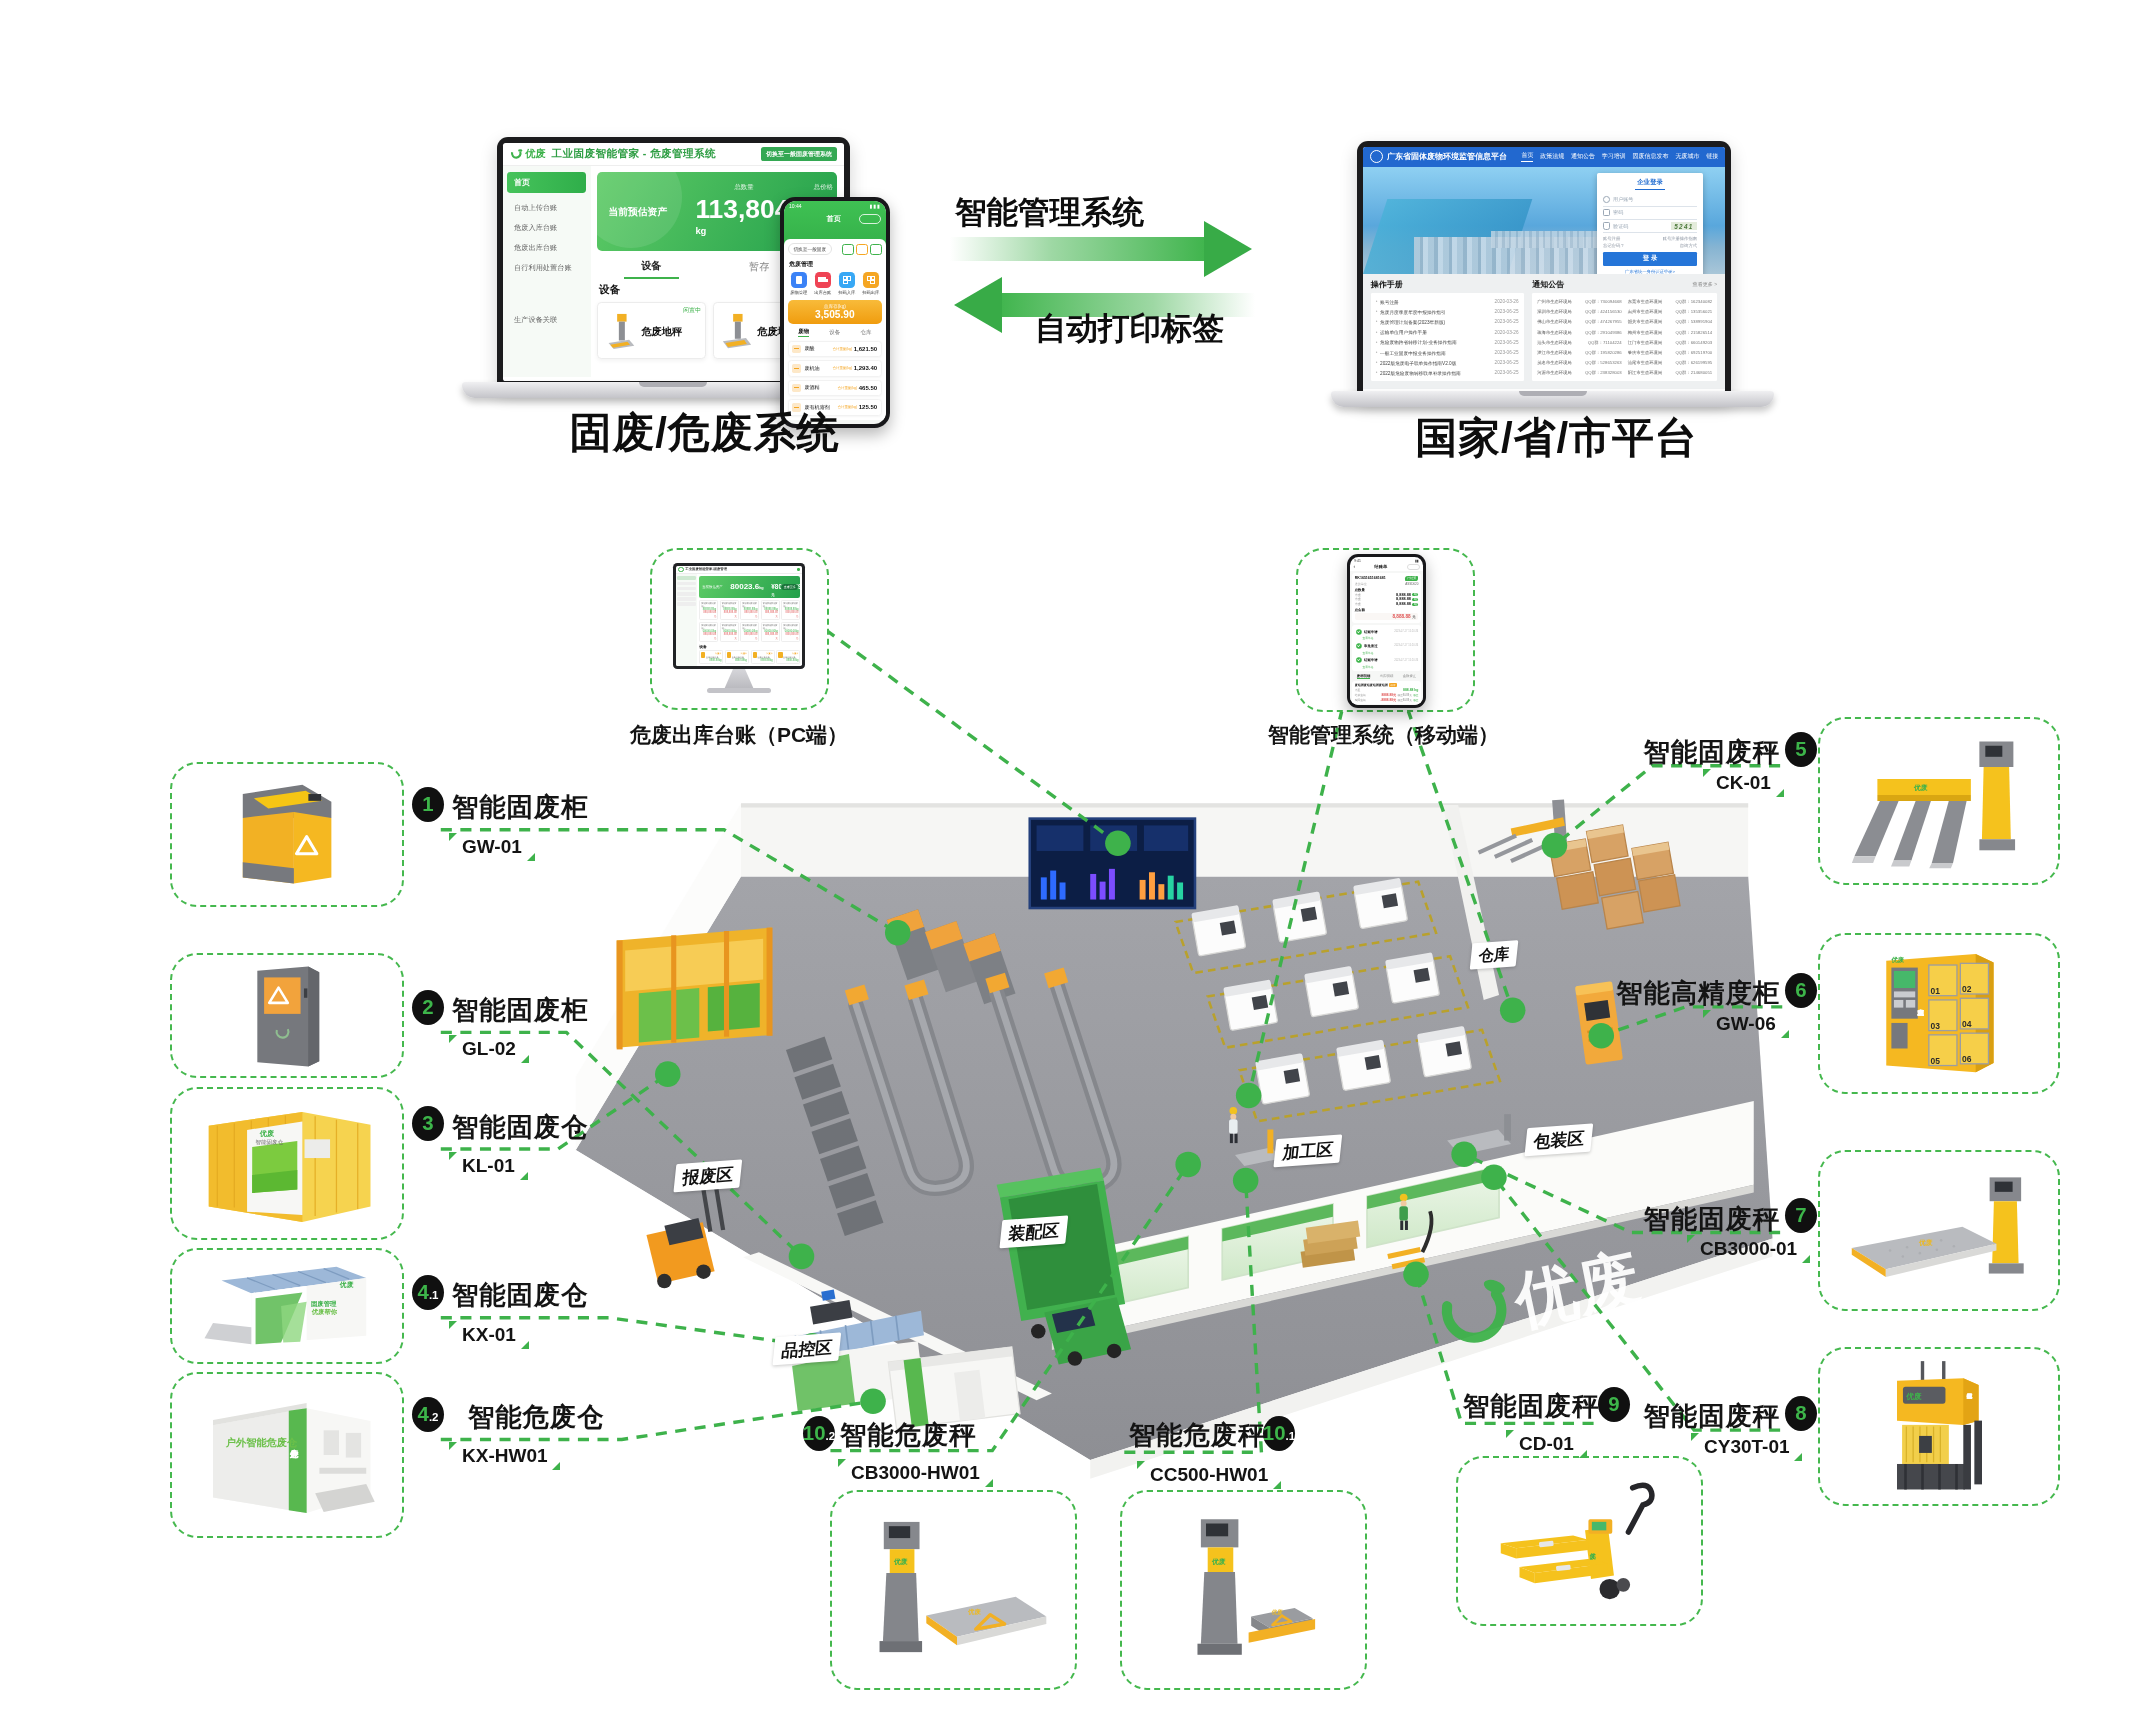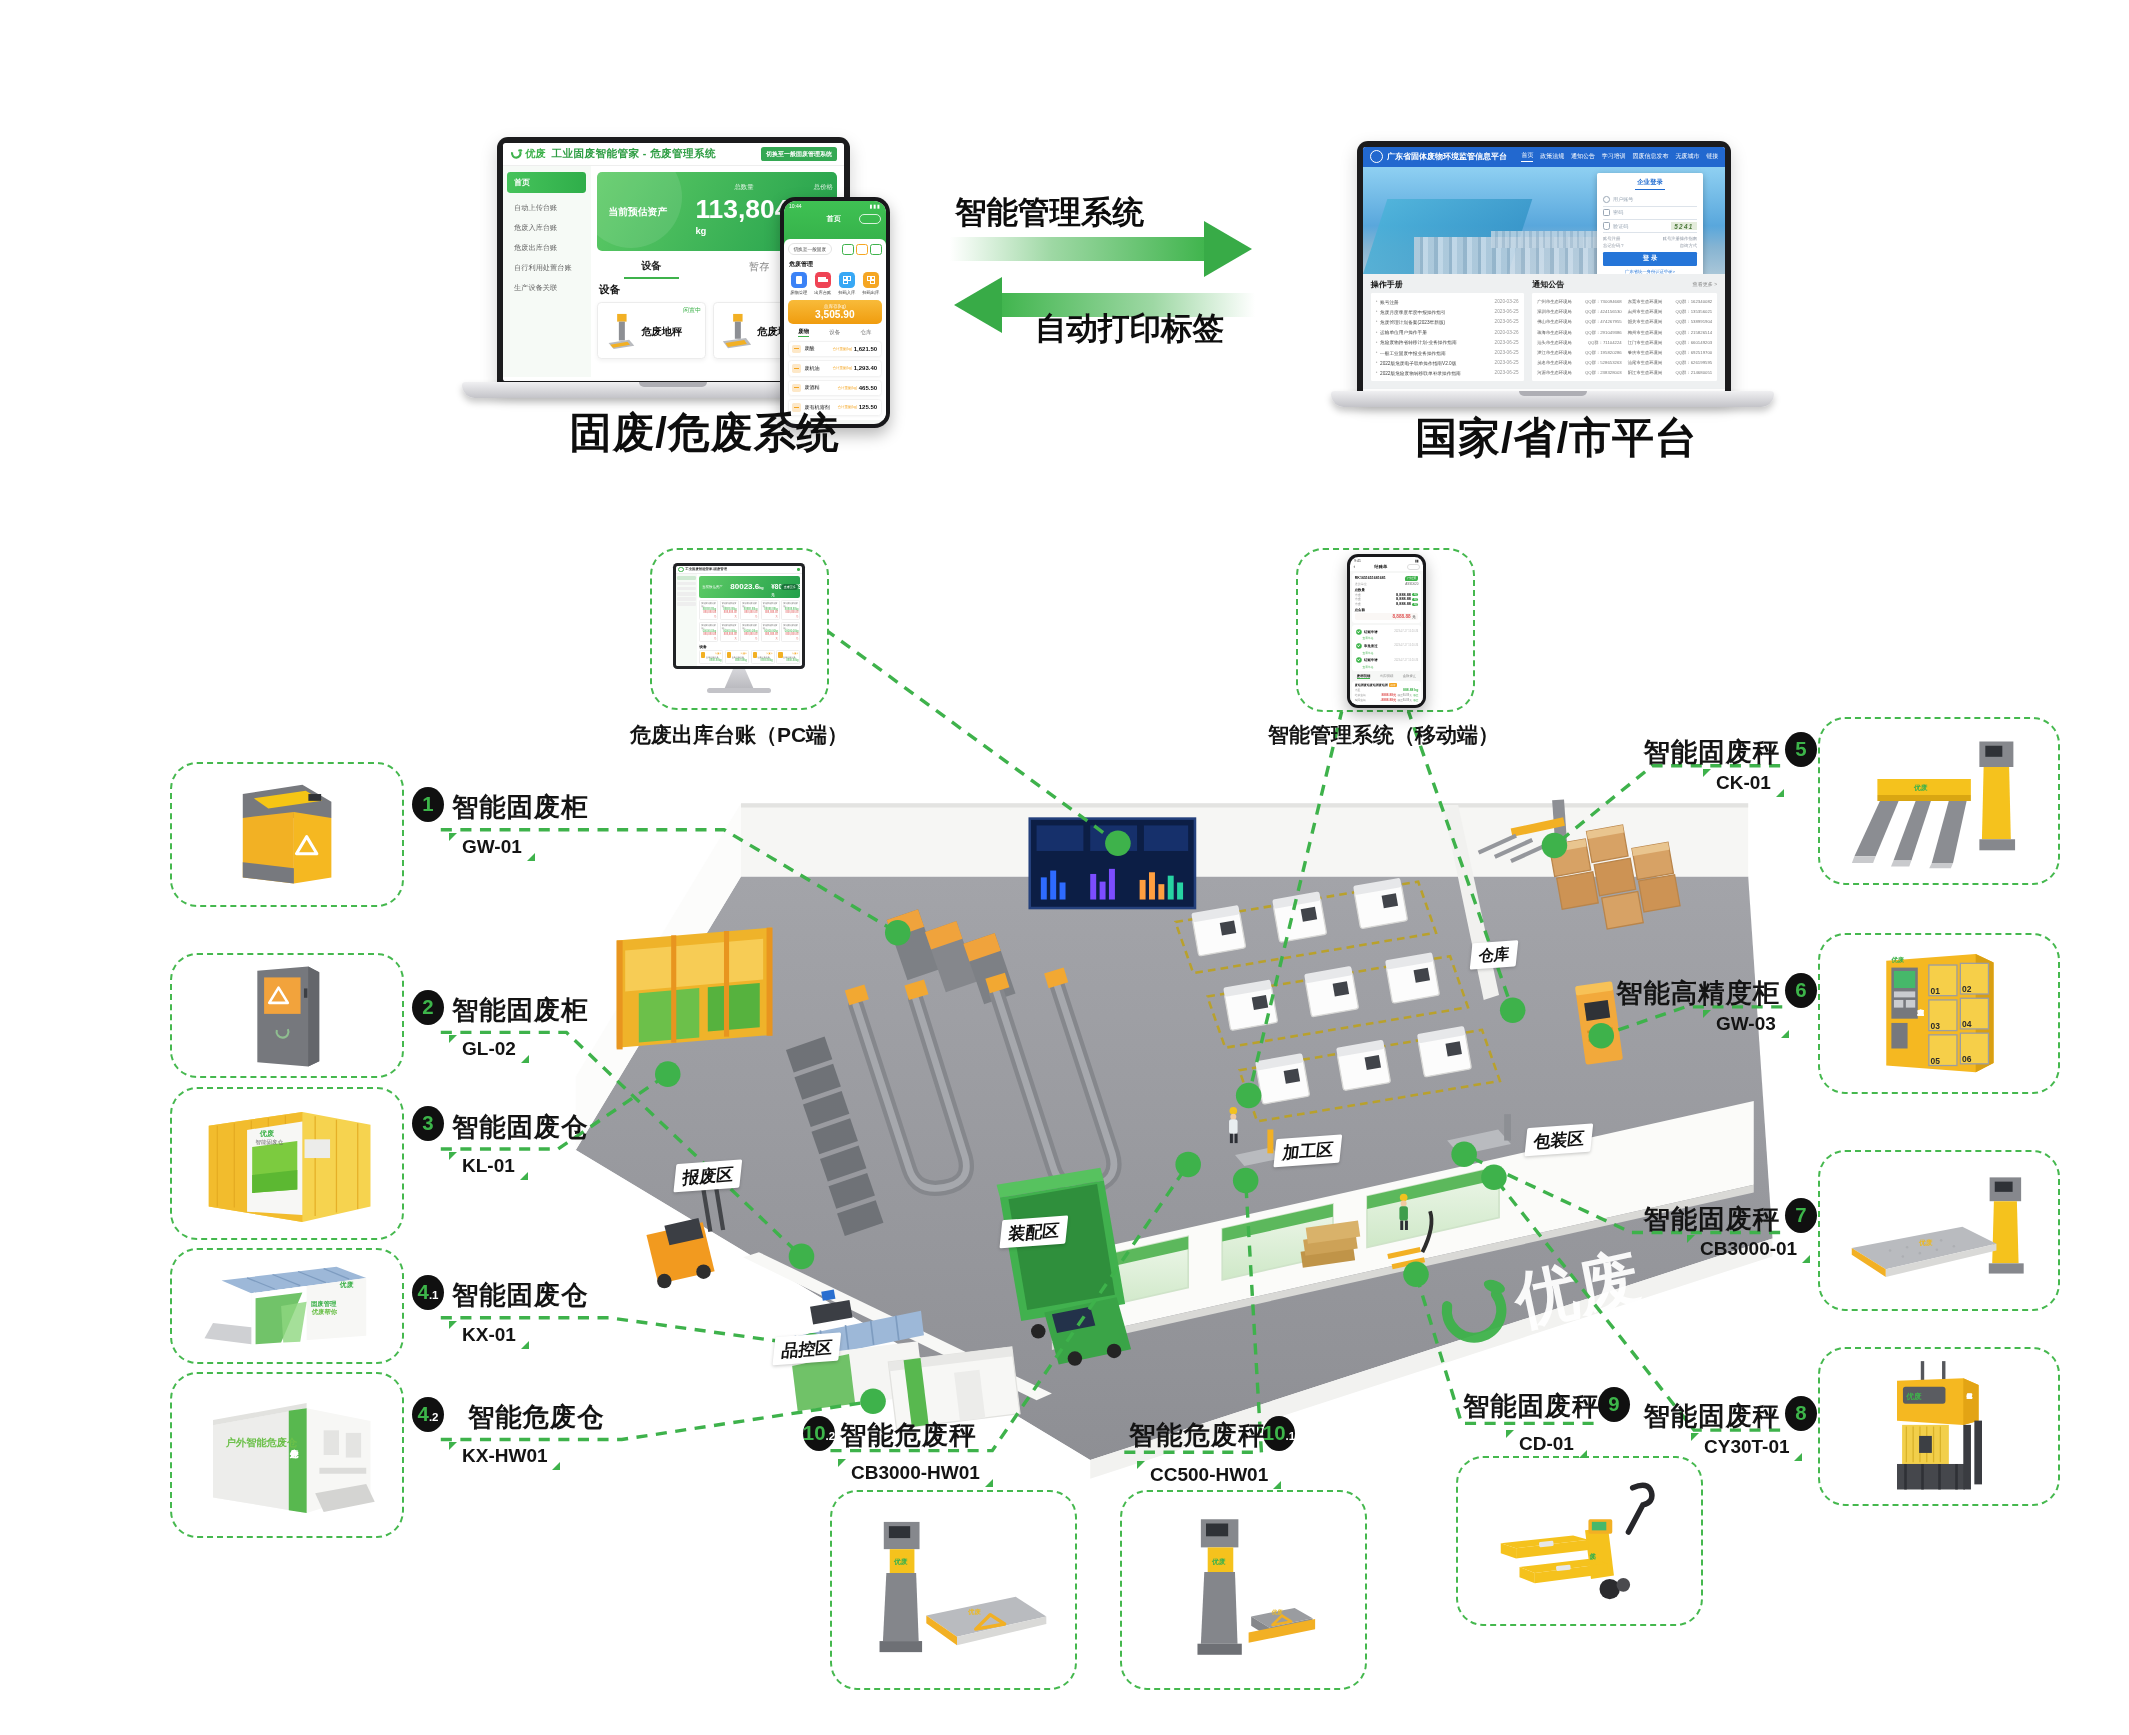--- a/index.html
+++ b/index.html
@@ -383,21 +383,21 @@
       <span class="pill" style="font-size:6px;padding:2.6px 5.1px;">切换至一般固废管理系统</span>
     </div>
     <div class="row" style="align-items:stretch;height:211px;">
 
       <div style="width:79px;background:#f6faf6;padding:6px 4.3px;">
         <div style="background:linear-gradient(90deg,#46c35b,#2fae4a);color:#fff;font-size:8px;font-weight:700;border-radius:3.4px;padding:5.1px 6.8px;margin-bottom:4.3px;">首页</div>
         <div style="color:#666;font-size:7.2px;padding:5.1px 6.8px;">自动上传台账</div>
         <div style="color:#666;font-size:7.2px;padding:5.1px 6.8px;">危废入库台账</div>
         <div style="color:#666;font-size:7.2px;padding:5.1px 6.8px;">危废出库台账</div>
         <div style="color:#666;font-size:7.2px;padding:5.1px 6.8px;">自行利用处置台账</div>
-        <div style="color:#666;font-size:7.2px;padding:5.1px 6.8px;">生产设备关联</div>
+        <div style="color:#666;font-size:7.2px;padding:5.1px 6.8px;margin-top:32px;">生产设备关联</div>
       </div>
 
       <div class="grow" style="padding:6px 6.8px;">
         <div style="position:relative;height:79px;border-radius:5.1px;background:linear-gradient(120deg,#5ecb66,#23a04b);overflow:hidden;">
           <div style="position:absolute;left:-17px;top:-25.6px;width:102px;height:102px;border-radius:50%;background:rgba(255,255,255,.10);"></div>
           <div style="position:absolute;left:11px;top:34px;color:#fff;font-size:9.8px;font-weight:700;">当前预估资产</div>
           <div style="position:absolute;left:137px;top:11px;color:rgba(255,255,255,.85);font-size:6.4px;">总数量</div>
           <div style="position:absolute;left:98px;top:22px;color:#fff;">
             <span style="font-size:26.4px;font-weight:800;">113,804.09</span>
             <span style="font-size:9.4px;font-weight:700;">kg</span>
@@ -1098,21 +1098,21 @@
         <text x="218" y="268">06</text>
     </g>
     <text x="52" y="32" font-size="15" font-weight="800" fill="#3eb24b">优废</text>
   </svg>
 </div>
 <div class="dtitle" style="left:1614px;width:166px;top:976px;text-align:right;z-index:3">智能高精度柜</div>
 <div class="badge" style="left:1785px;top:973px;z-index:3">
     <span class="n">6</span>
     <span class="s"></span>
   </div>
-<div class="dmodel" style="left:1716px;top:1013px;z-index:3">GW-03</div>
+<div class="dmodel" style="left:1716px;top:1013px;z-index:3">GW-06</div>
 
 <div class="dbox" style="left:1818px;top:1150px;width:238px;height:157px;z-index:2">
   <svg width="200" height="128" viewBox="0 0 470 300">
     <rect x="354" y="24" width="74" height="56" fill="#86888d"></rect>
       <rect x="366" y="34" width="42" height="24" fill="#2f3237"></rect>
     <polygon points="364,80 418,80 422,226 360,226" fill="#f5c21d"></polygon>
     <rect x="352" y="226" width="82" height="24" fill="#86888d"></rect>
     <polygon points="30,190 290,140 370,180 110,240" fill="#b9bbbf"></polygon>
     <polygon points="30,190 110,240 110,258 30,206" fill="#f2b024"></polygon>
     <polygon points="110,240 370,180 370,196 110,258" fill="#d9d9d7"></polygon>

